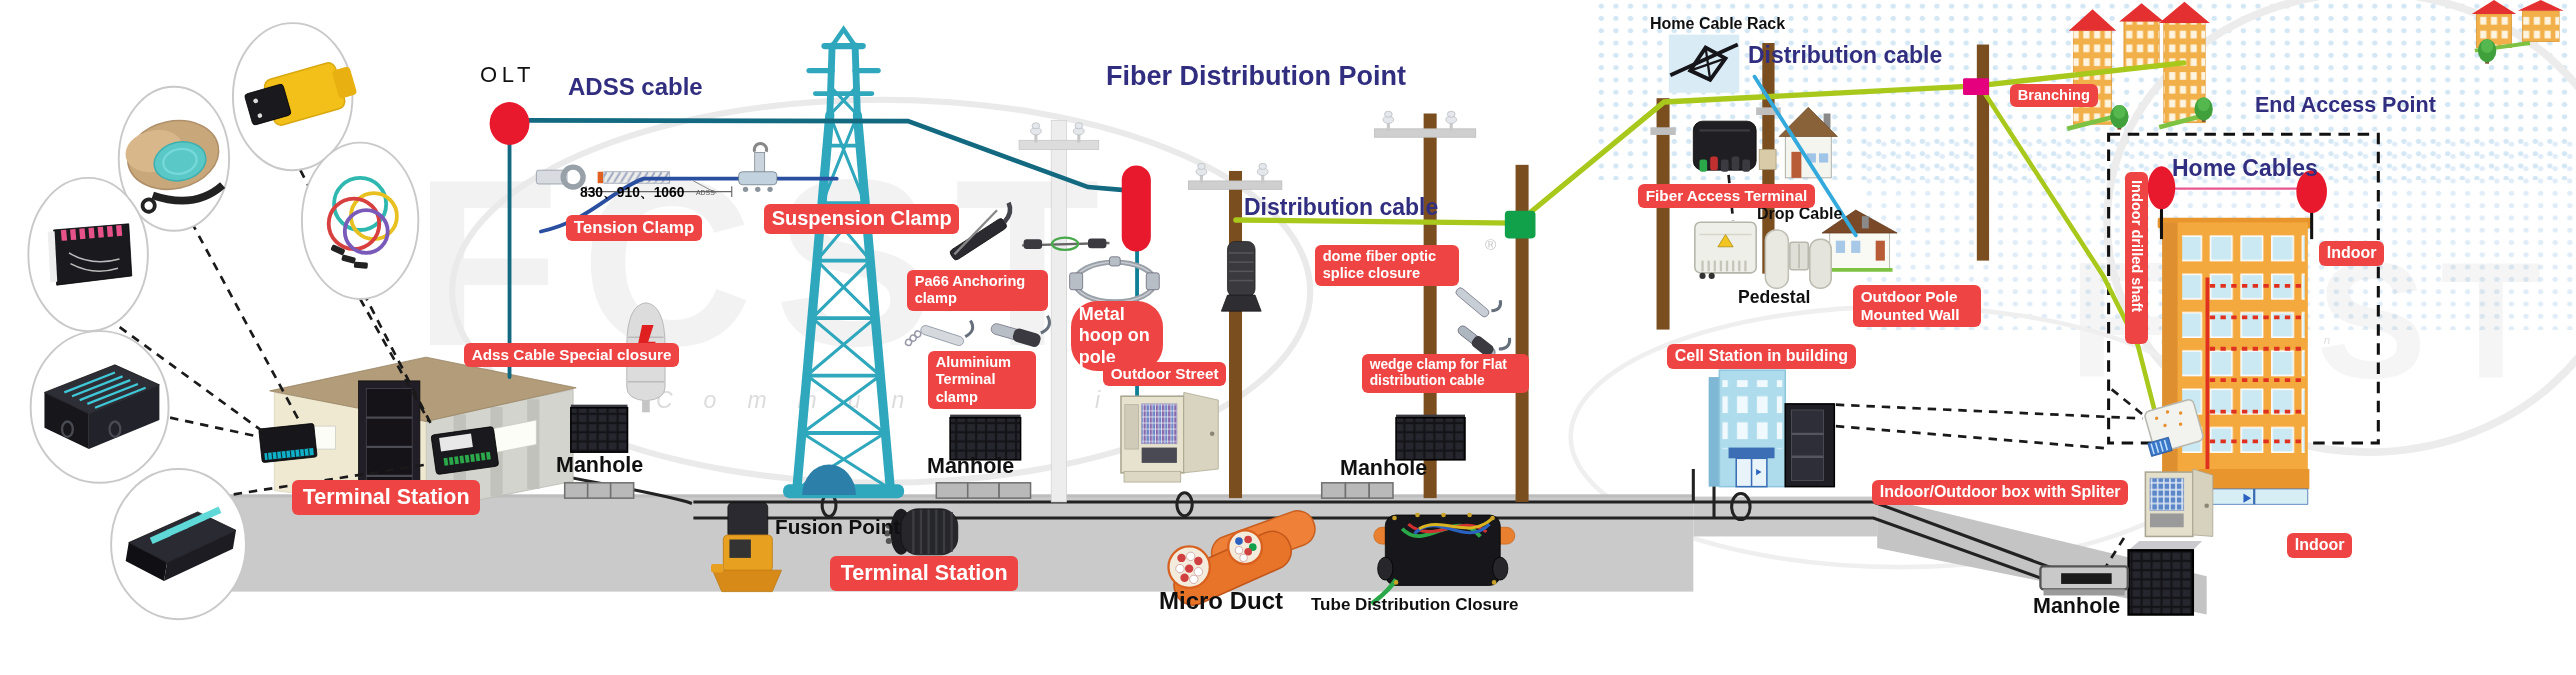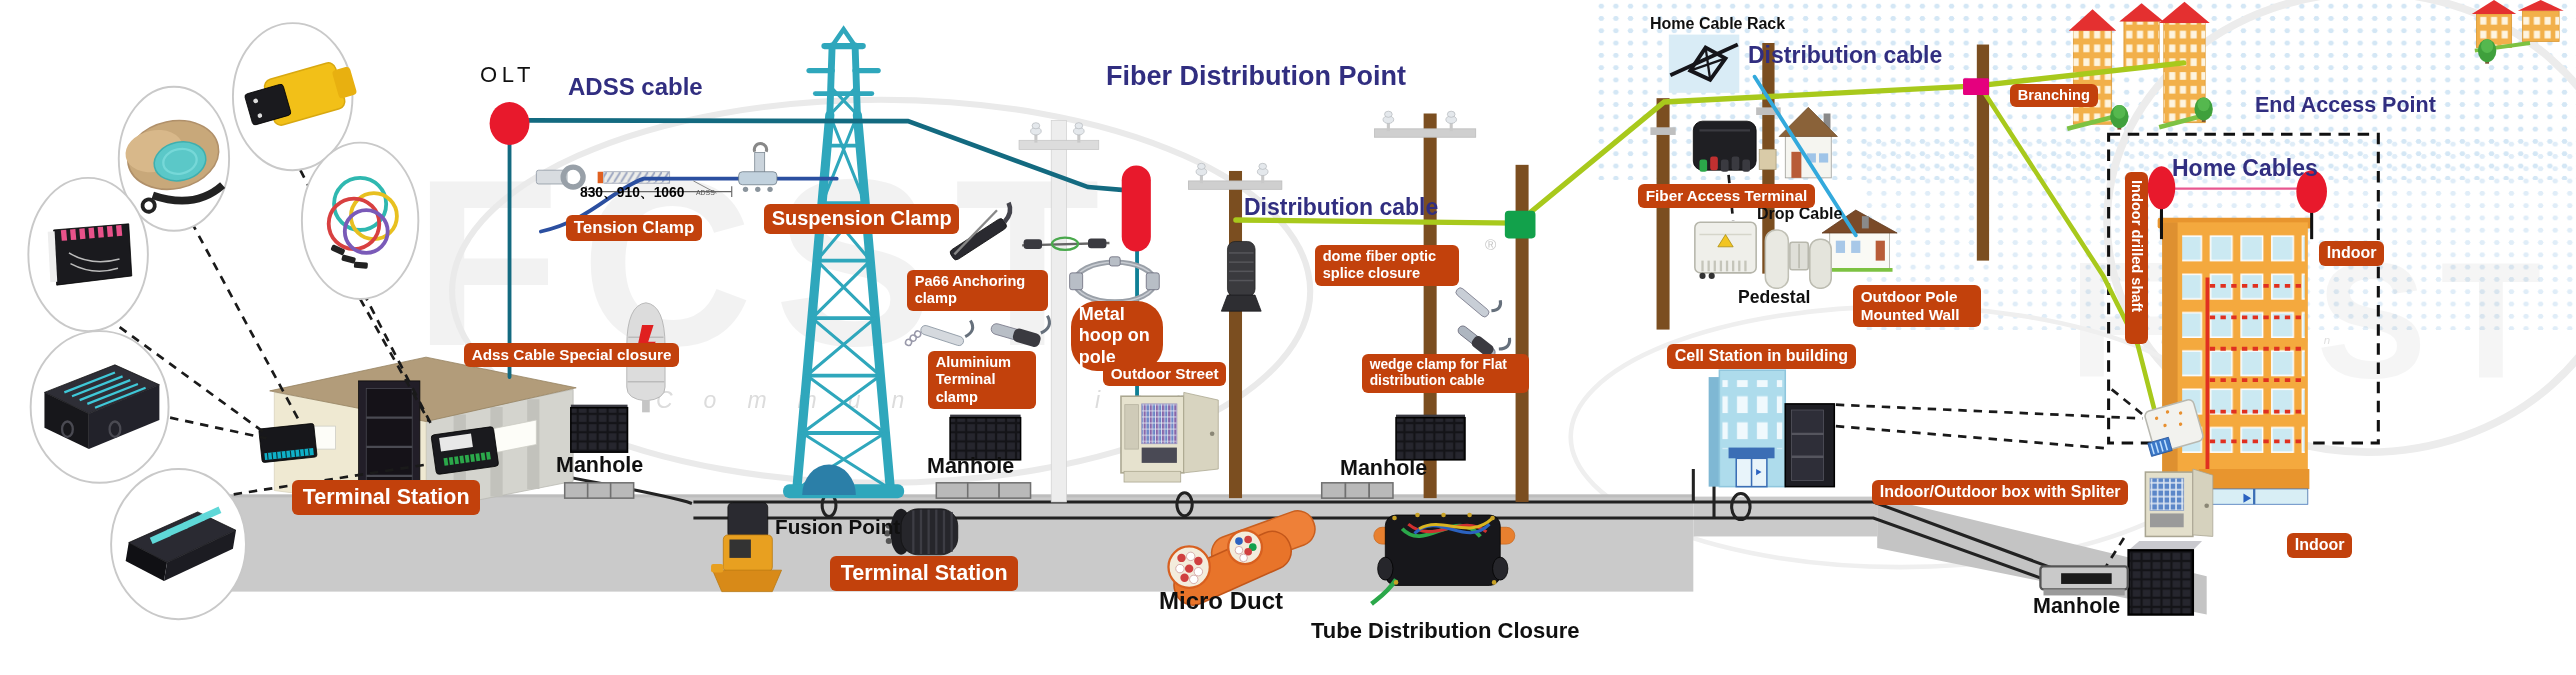--- a/index.html
+++ b/index.html
@@ -4,21 +4,21 @@
 <style>
   html,body{margin:0;padding:0;background:#fff;}
   #stage{position:relative;width:2576px;height:676px;background:#ffffff;overflow:hidden;font-family:"Liberation Sans",sans-serif;}
   .dots{position:absolute;z-index:0;background-image:radial-gradient(#CFE4F4 2.7px, transparent 3.1px);background-size:14.6px 12.3px;opacity:.9;}
   .wm{position:absolute;z-index:1;white-space:nowrap;font-family:"Liberation Sans",sans-serif;}
   #scene{position:absolute;left:0;top:0;z-index:2;}
   .lbl{position:absolute;white-space:nowrap;z-index:5;line-height:1.12;font-family:"Liberation Sans",sans-serif;}
   .navy{color:#312E80;font-weight:bold;}
   .blk{color:#101010;font-weight:bold;}
   .thin{font-weight:400;}
-  .glabel{position:absolute;background:#c2410c;color:#ffffff;font-weight:bold;padding:3.1px 7.7px;border-radius:6.1px;z-index:5;line-height:1.18;white-space:nowrap;font-family:"Liberation Sans",sans-serif;}
+  .glabel{position:absolute;background:#ef4444;color:#ffffff;font-weight:bold;padding:3.1px 7.7px;border-radius:6.1px;z-index:5;line-height:1.18;white-space:nowrap;font-family:"Liberation Sans",sans-serif;}
   .glabel.wrap{white-space:normal;}
   .glabel.vert{writing-mode:vertical-rl;padding:7.7px 3.1px;}
 </style>
 </head>
 <body>
 
 <div id="stage">
 
   <div class="dots" style="left:1594px;top:0;width:982px;height:180px;"></div>
   <div class="dots" style="left:1862px;top:138px;width:714px;height:192px;opacity:.65;"></div>
@@ -644,21 +644,21 @@
   <div class="lbl navy" style="left:2255px;top:93px;font-size:21.5px;">End Access Point</div>
   <div class="lbl navy" style="left:2172px;top:156px;font-size:23px;">Home Cables</div>
 
   <div class="lbl blk thin" style="left:480px;top:63px;font-size:22px;letter-spacing:4.6px;">OLT</div>
   <div class="lbl blk" style="left:556px;top:453px;font-size:21.5px;">Manhole</div>
   <div class="lbl blk" style="left:927px;top:454px;font-size:21.5px;">Manhole</div>
   <div class="lbl blk" style="left:1340px;top:456px;font-size:21.5px;">Manhole</div>
   <div class="lbl blk" style="left:2033px;top:594px;font-size:21.5px;">Manhole</div>
   <div class="lbl blk" style="left:775px;top:515px;font-size:20.7px;">Fusion Point</div>
   <div class="lbl blk" style="left:1159px;top:588px;font-size:24px;">Micro Duct</div>
-  <div class="lbl blk" style="left:1311px;top:595px;font-size:22px;margin-top:24px;">Tube Distribution Closure</div>
+  <div class="lbl blk" style="left:1311px;top:595px;font-size:17px;">Tube Distribution Closure</div>
   <div class="lbl blk" style="left:1650px;top:15.3px;font-size:16px;font-weight:600;">Home Cable Rack</div>
   <div class="lbl blk" style="left:1757px;top:205px;font-size:16px;font-weight:600;">Drop Cable</div>
   <div class="lbl blk" style="left:1738px;top:288px;font-size:17.6px;font-weight:600;">Pedestal</div>
   <div class="lbl" style="left:580px;top:185px;font-size:13.8px;font-weight:600;color:#000000;">830、910、1060</div>
   <div class="lbl" style="left:696px;top:189px;font-size:6.9px;color:#555;">ADSS</div>
 
   <div class="glabel" style="left:566px;top:215px;font-size:17px;">Tension Clamp</div>
   <div class="glabel" style="left:720px;top:204px;font-size:20px;margin-left:44px;">Suspension Clamp</div>
   <div class="glabel" style="left:464px;top:343px;font-size:15.3px;">Adss Cable Special closure</div>
   <div class="glabel" style="left:292px;top:480px;font-size:21.5px;padding:4.6px 10.7px;">Terminal Station</div>

